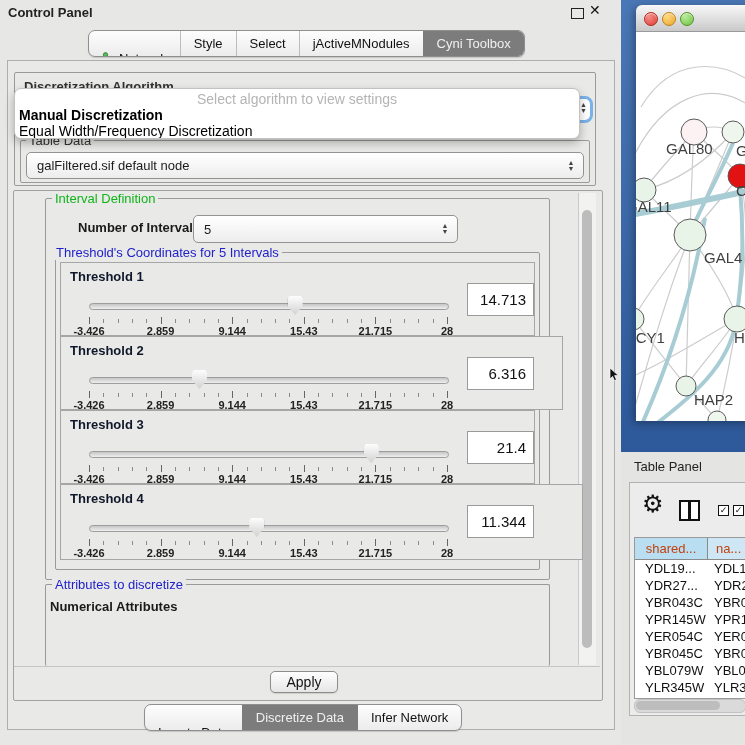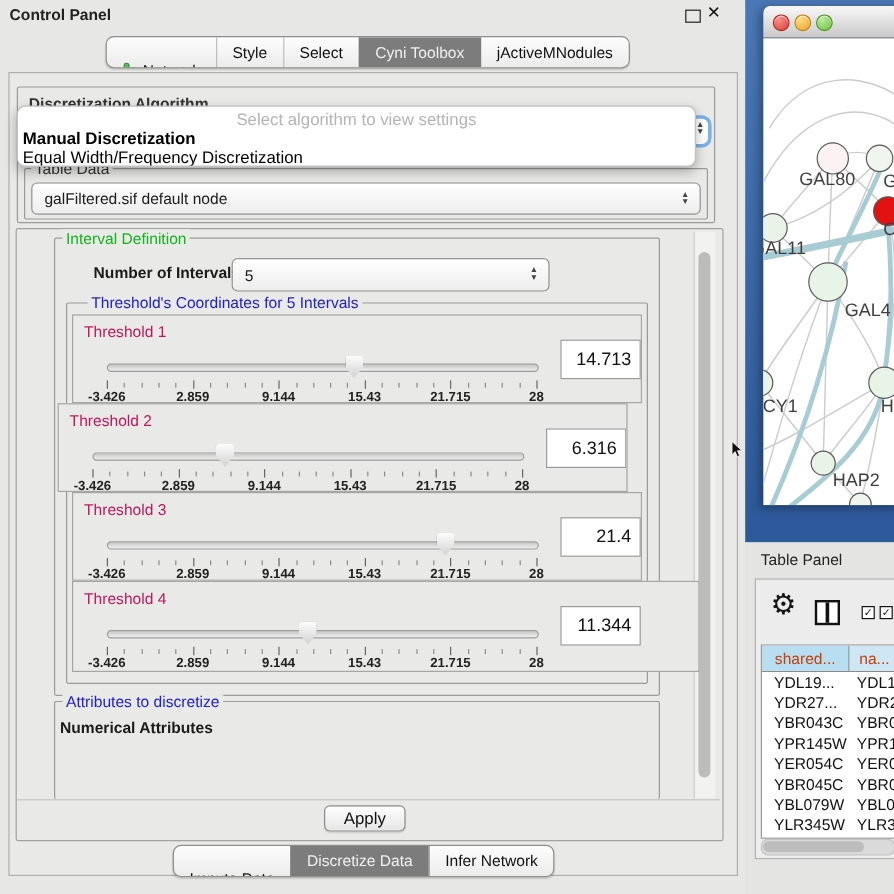--- a/index.html
+++ b/index.html
@@ -43,21 +43,21 @@
 
   
   .popup{background:#fff;border:1px solid #c2c2c2;border-radius:7px;
          box-shadow:0 4px 10px rgba(0,0,0,.28);z-index:30;overflow:hidden;}
   .popup .ph{font-size:14px;color:#b4b4b4;text-align:center;padding-top:2px;height:16px;}
   .popup .opt{font-size:14px;color:#000;padding:0 4px;height:16px;line-height:16px;white-space:nowrap;}
   .popup .opt.bold{font-weight:bold;}
 
   
   .thrbox{border:1px solid #a6a6a6;background:#e9e9e7;}
-  .thrlabel{position:absolute;left:9px;top:6px;font-size:13px;font-weight:normal;color:#be185d;}
+  .thrlabel{position:absolute;left:9px;top:6px;font-size:13px;font-weight:bold;color:#0f172a;}
   .slider-area{position:absolute;left:28px;top:32px;width:358px;height:36px;}
   .track{position:absolute;left:0;top:8px;width:100%;height:5px;border:1px solid #9d9d9d;border-radius:4px;
          background:linear-gradient(#c6c6c6,#efefef);}
   .thumb{position:absolute;top:1px;width:15px;height:19px;margin-left:-8px;
          background:linear-gradient(#fdfdfd,#d2d2d2);
          clip-path:polygon(12% 0,88% 0,100% 14%,100% 52%,50% 100%,0 52%,0 14%);
          filter:drop-shadow(0 0 1px rgba(0,0,0,.6));}
   .tickrow{position:absolute;left:0;top:22px;width:100%;height:8px;}
   .tick{position:absolute;top:2px;width:1px;height:4px;background:#8a8a8a;}
   .tick.major{top:0;height:7px;background:#666;}
@@ -134,25 +134,25 @@
           </svg>
       </span>
       <span>Network</span>
     </div>
     <div class="tab">
         <span>Style</span>
       </div>
     <div class="tab">
         <span>Select</span>
       </div>
+    <div class="tab">
+        <span>jActiveMNodules</span>
+      </div>
     <div class="tab selected">
         <span>Cyni Toolbox</span>
-      </div>
-    <div class="tab">
-        <span>jActiveMNodules</span>
       </div>
   </div>
 
   <div class="abs content-panel"></div>
 
   <div class="abs groupbox" style="left:14px;top:72px;width:580px;height:112px;"></div>
   <div class="abs legend black" style="left:21px;top:79px;">Discretization Algorithm</div>
 
   <div class="abs focus-combo" style="left:498px;top:96px;width:89px;height:21px;z-index:5;">
     <span class="spin" style="position:absolute;right:3px;top:3px;font-size:7px;line-height:6px;color:#444;">▲<br>▼</span>
@@ -180,21 +180,21 @@
   <div class="abs groupbox" style="left:45px;top:198px;width:503px;height:380px;"></div>
   <div class="abs legend green" style="left:52px;top:191px;">Interval Definition</div>
 
   <div class="abs" style="left:78px;top:220px;font-weight:bold;">Number of Intervals</div>
   <div class="abs combo" style="left:193px;top:215px;width:263px;height:26px;">
     <span class="val">5</span>
     <span class="spin">▲<br>▼</span>
   </div>
 
   <div class="abs groupbox" style="left:55px;top:252px;width:483px;height:316px;"></div>
-  <div class="abs legend blue" style="left:73px;top:245px;text-align:center;">Threshold's Coordinates for 5 Intervals</div>
+  <div class="abs legend blue" style="left:53px;top:245px;text-align:center;">Threshold's Coordinates for 5 Intervals</div>
 
   <div class="abs thrbox slider-widget" style="left:60px;top:262px;width:473px;height:72px;">
     <div class="thrlabel">Threshold 1</div>
     <div class="slider-area">
       <div class="track"></div>
       <div class="thumb" style="left: 57.7197%;"></div>
       <div class="tickrow">
           <div class="tick major" style="left: 0%;"></div>
           <div class="tick" style="left: 4%;"></div>
           <div class="tick" style="left: 8%;"></div>
@@ -227,21 +227,21 @@
           <span class="ticklabel" style="left: 20%;">2.859</span>
           <span class="ticklabel" style="left: 40%;">9.144</span>
           <span class="ticklabel" style="left: 60%;">15.43</span>
           <span class="ticklabel" style="left: 80%;">21.715</span>
           <span class="ticklabel" style="left: 100%;">28</span>
         </div>
     </div>
     <div class="value-box">14.713</div>
   </div>
 
-  <div class="abs thrbox slider-widget" style="left:48px;top:336px;width:473px;height:72px;">
+  <div class="abs thrbox slider-widget" style="left:60px;top:336px;width:473px;height:72px;padding-left:28px;">
     <div class="thrlabel">Threshold 2</div>
     <div class="slider-area">
       <div class="track"></div>
       <div class="thumb" style="left: 30.9998%;"></div>
       <div class="tickrow">
           <div class="tick major" style="left: 0%;"></div>
           <div class="tick" style="left: 4%;"></div>
           <div class="tick" style="left: 8%;"></div>
           <div class="tick" style="left: 12%;"></div>
           <div class="tick" style="left: 16%;"></div>

